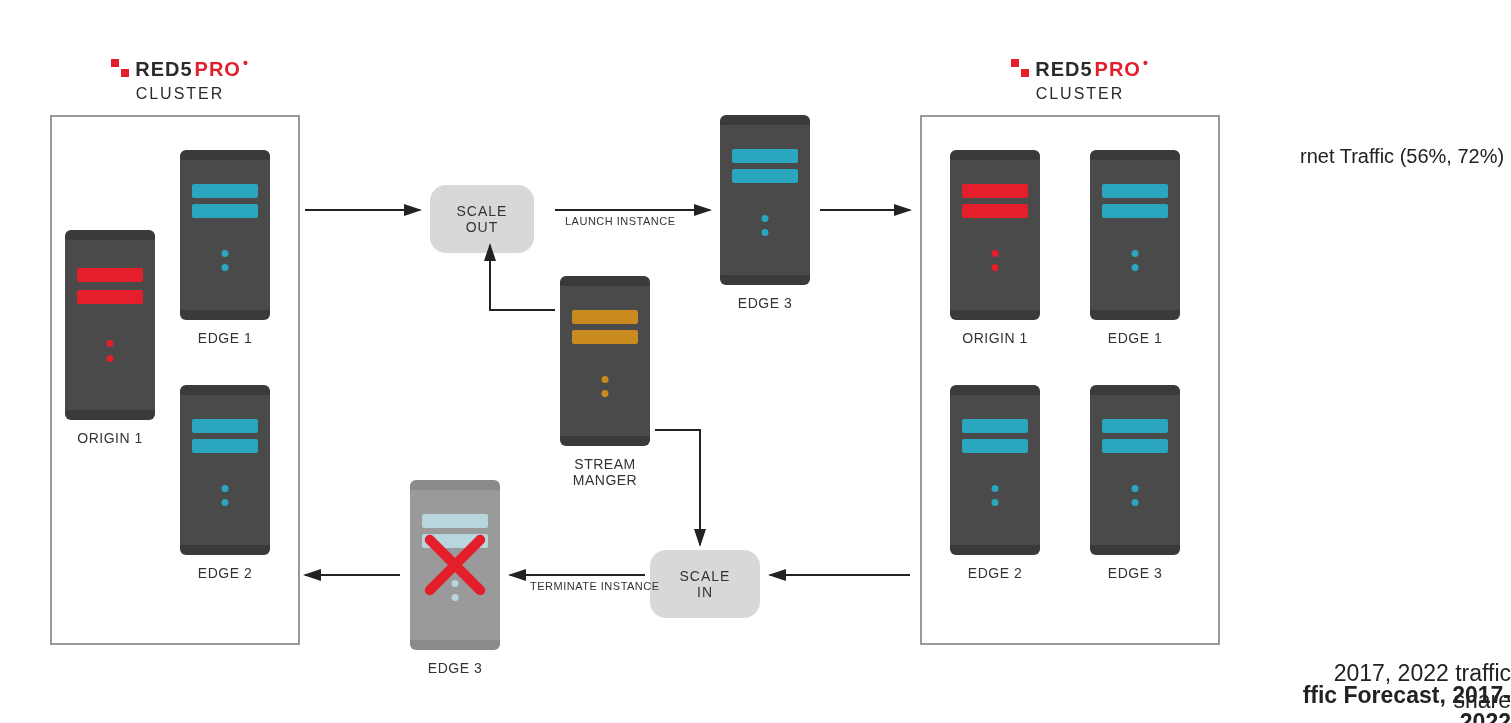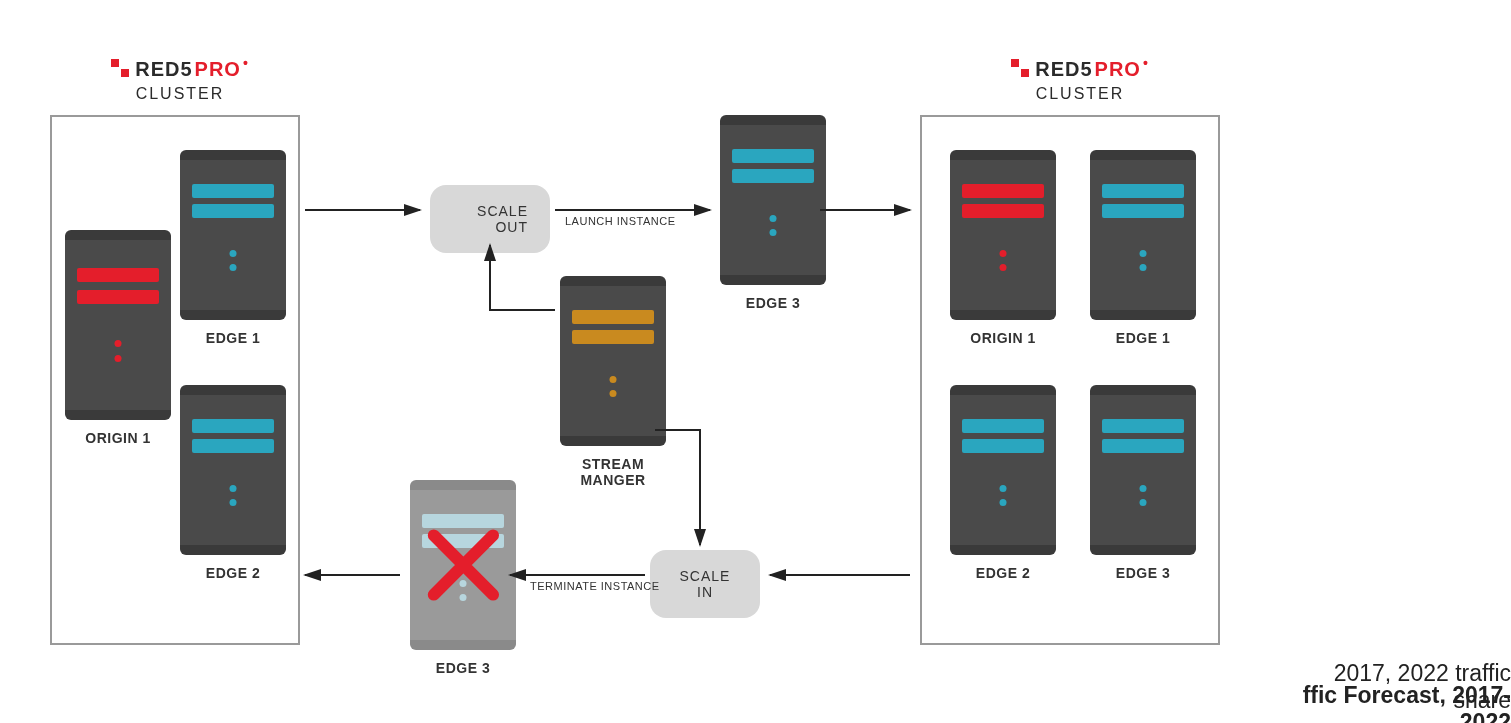--- a/index.html
+++ b/index.html
@@ -38,22 +38,21 @@
   
   .cluster-box {
     position: absolute;
     border: 2px solid #9a9a9a;
     background: transparent;
   }
 
   
   .server {
     position: absolute;
-    width: 106px;
-    font-weight: bold;
+    width: 90px;
   }
   .server .body {
     width: 100%;
     background: #4a4a4a;
     border-radius: 6px;
     position: relative;
     overflow: hidden;
     border-top: 10px solid #3a3a3a;
     border-bottom: 10px solid #3a3a3a;
   }
@@ -218,21 +217,21 @@
   <div class="server" style="left:1090px; top:385px;">
     <div class="body" style="height:170px;">
       <div class="bar accent-cyan" style="top:24px;"></div>
       <div class="bar accent-cyan" style="top:44px;"></div>
       <div class="dot1 dot-cyan" style="top:90px;"></div>
       <div class="dot2 dot-cyan" style="top:104px;"></div>
     </div>
     <div class="server-label">EDGE 3</div>
   </div>
 
-  <div class="pill" style="left:430px; top:185px; width:120px;text-align:right;">SCALE OUT</div>
+  <div class="pill" style="left:430px; top:185px; width:104px;">SCALE OUT</div>
 
   <div class="server" style="left:560px; top:276px;">
     <div class="body" style="height:170px;">
       <div class="bar accent-gold" style="top:24px;"></div>
       <div class="bar accent-gold" style="top:44px;"></div>
       <div class="dot1 dot-gold" style="top:90px;"></div>
       <div class="dot2 dot-gold" style="top:104px;"></div>
     </div>
     <div class="server-label">STREAM MANGER</div>
   </div>
@@ -286,17 +285,18 @@
       <path d="M655 430 L700 430 L700 545" marker-end="url(#ah)"></path>
 
       <line x1="910" y1="575" x2="770" y2="575" marker-end="url(#ah)"></line>
 
       <line x1="645" y1="575" x2="510" y2="575" marker-end="url(#ah)"></line>
 
       <line x1="400" y1="575" x2="305" y2="575" marker-end="url(#ah)"></line>
     </g>
   </svg>
 
+  <div class="side-text" style="left:1300px; top:145px;">rnet Traffic (56%, 72%)</div>
 
   <div class="foot-text" style="left:1300px; top:660px;">2017, 2022 traffic share</div>
   <div class="foot-text" style="left:1300px; top:682px;font-weight:bold;">ffic Forecast, 2017-2022</div>
 
 </div>
 
 </body></html>

